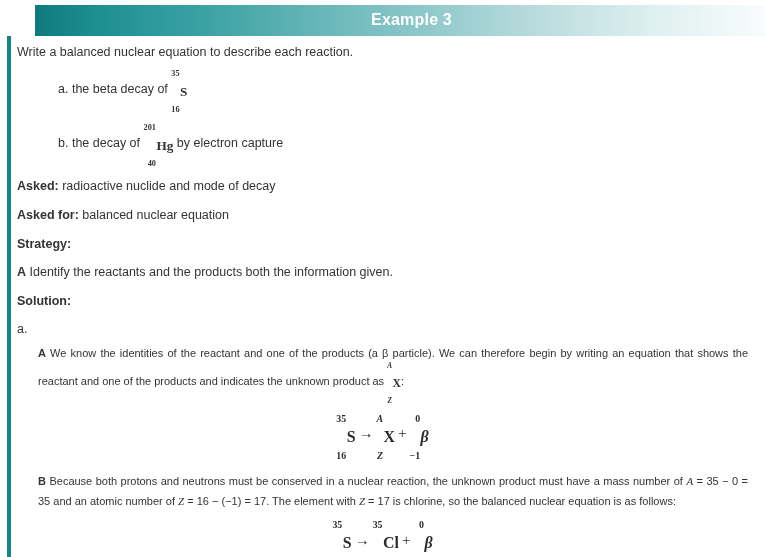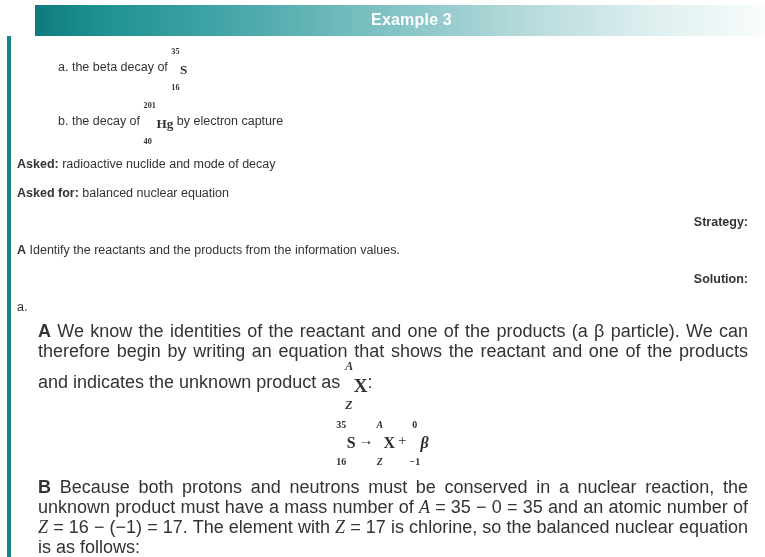--- a/index.html
+++ b/index.html
@@ -80,31 +80,31 @@
     font-size: 12.5px;
     line-height: 17px;
     margin: 0 0 11px 41px;
   }
 
   .section-label {
     font-size: 12.5px;
     line-height: 17px;
     margin: 0 0 12px 0;
   }
-  .section-label.tight { margin-bottom: 11px; text-align: right; }
+  .section-label.tight { margin-bottom: 11px; }
 
   .solution-marker {
     font-size: 12.5px;
     line-height: 17px;
     margin: 0 0 5px 0;
   }
 
   .step {
     margin: 0 0 4px 21px;
-    font-size: 18px;
+    font-size: 11px;
     line-height: 20px;
     text-align: justify;
   }
   .step .step-letter { font-weight: bold; }
 
   .equation {
     text-align: center;
     margin: 9px 0 11px 0;
     font-family: "Liberation Serif", serif;
     font-size: 15px;
@@ -114,20 +114,21 @@
   
   .nuc {
     display: inline-block;
     font-family: "Liberation Serif", serif;
     vertical-align: -0.12em;
     white-space: nowrap;
   }
   .nuc .az {
     display: inline-block;
     vertical-align: middle;
+    text-align: right;
     line-height: 0.92;
     font-size: 0.66em;
     font-weight: bold;
     margin-right: 0.5px;
   }
   .nuc .az .a { display: block; }
   .nuc .az .z { display: block; margin-top: 28px; }
   .nuc .sym {
     display: inline-block;
     vertical-align: middle;
@@ -149,20 +150,21 @@
 <div class="page">
 
   <div class="header-bar">
     <div class="header-title">Example 3</div>
   </div>
 
   <div class="left-rule"></div>
 
   <div class="content">
 
+    <p class="para">Write a balanced nuclear equation to describe each reaction.</p>
 
     <div class="sub-list">
       <div class="sub-item">
         <span>a.</span>
         <span>the beta decay of</span>
         <span class="nuc"><span class="az"><span class="a">35</span><span class="z">16</span></span><span class="sym">S</span></span>
         <span></span>
       </div>
 
       <div class="sub-item">
@@ -183,21 +185,21 @@
       <span class="lbl">Asked for:</span>
       <span>balanced nuclear equation</span>
     </p>
 
     <p class="section-label tight">
       <span class="lbl">Strategy:</span>
     </p>
 
     <p class="section-label">
       <span class="lbl">A</span>
-      <span>Identify the reactants and the products from the information values.</span>
+      <span>Identify the reactants and the products both the information given.</span>
     </p>
 
 
     <p class="section-label tight">
       <span class="lbl">Solution:</span>
     </p>
 
     <p class="solution-marker">a.</p>
 
     <p class="step">

